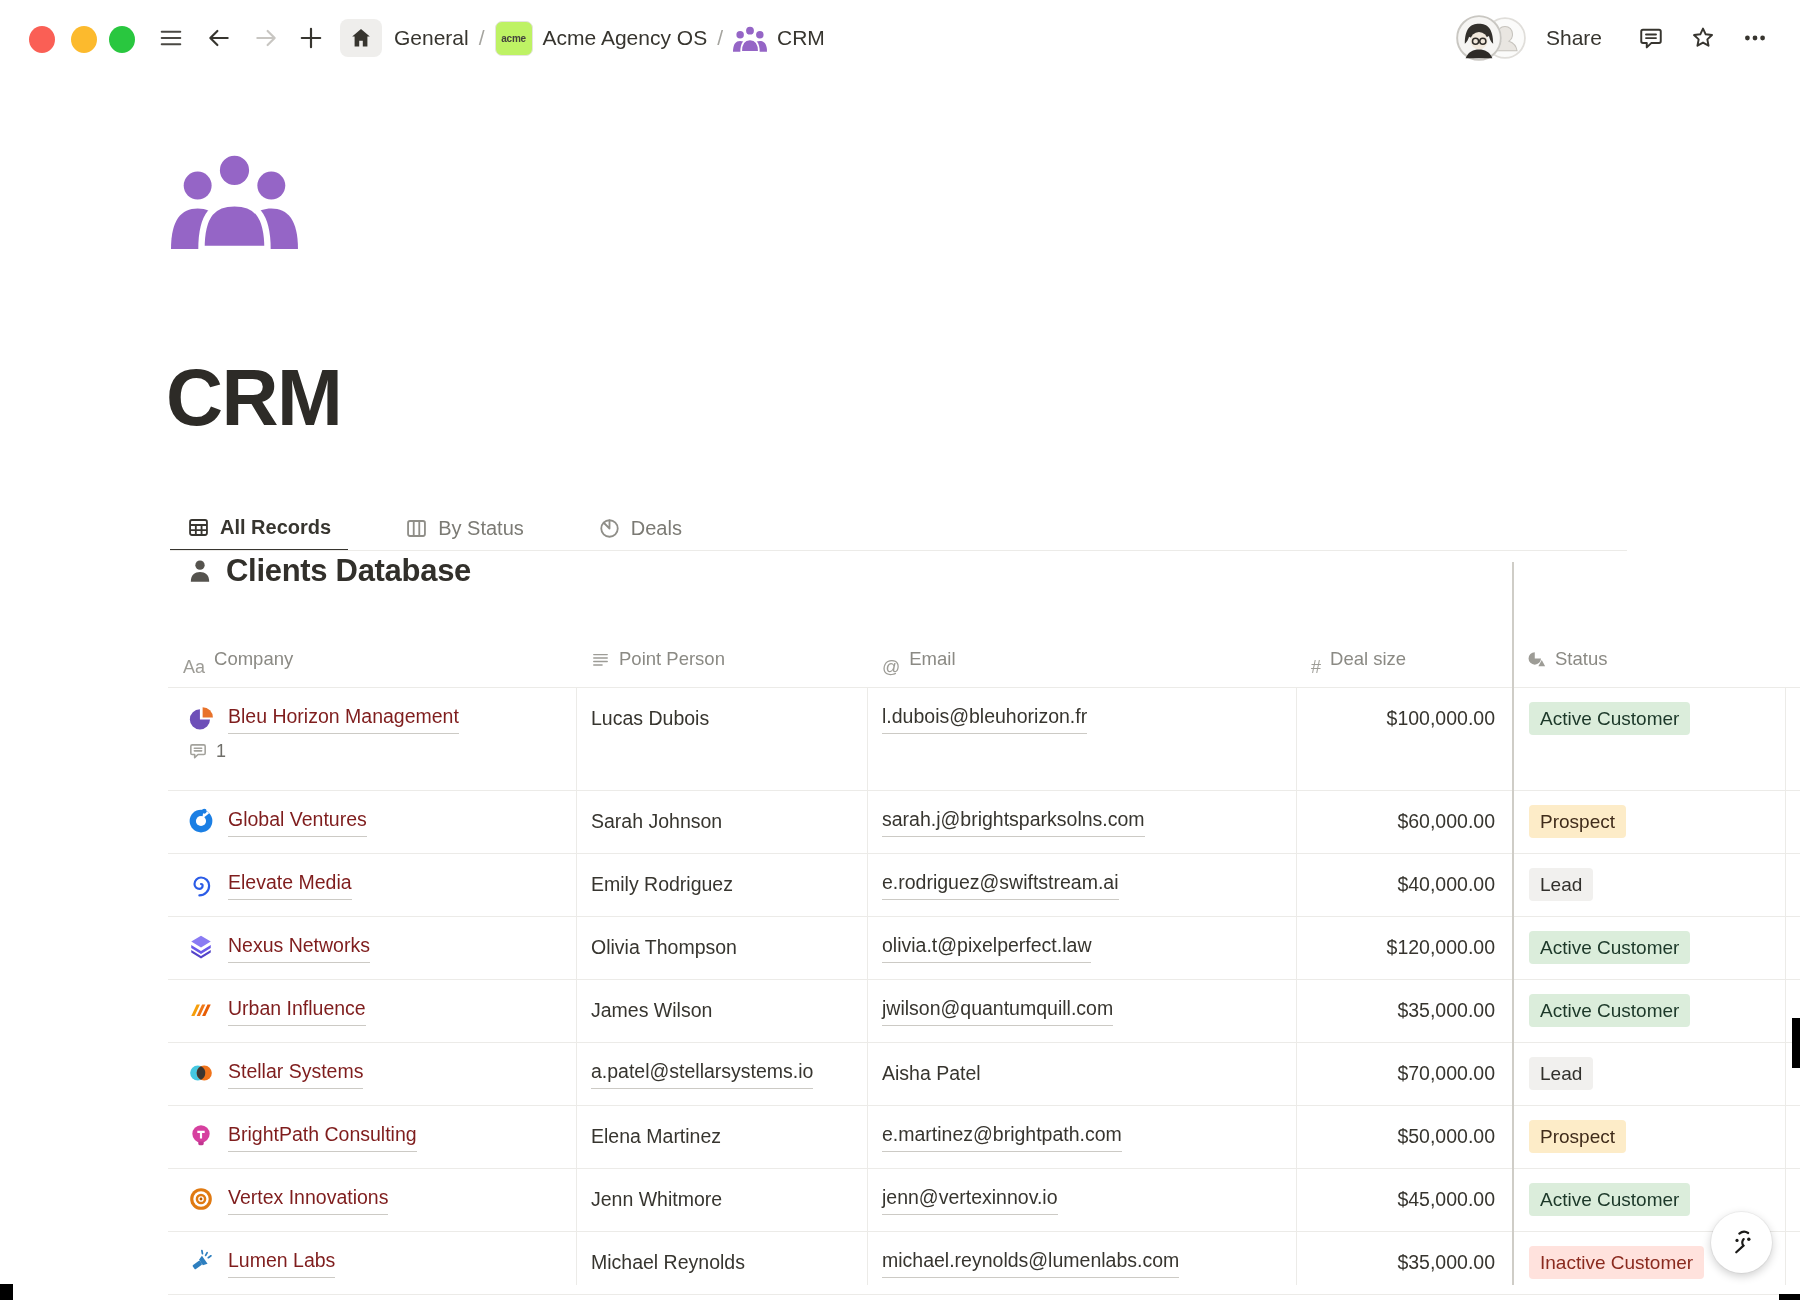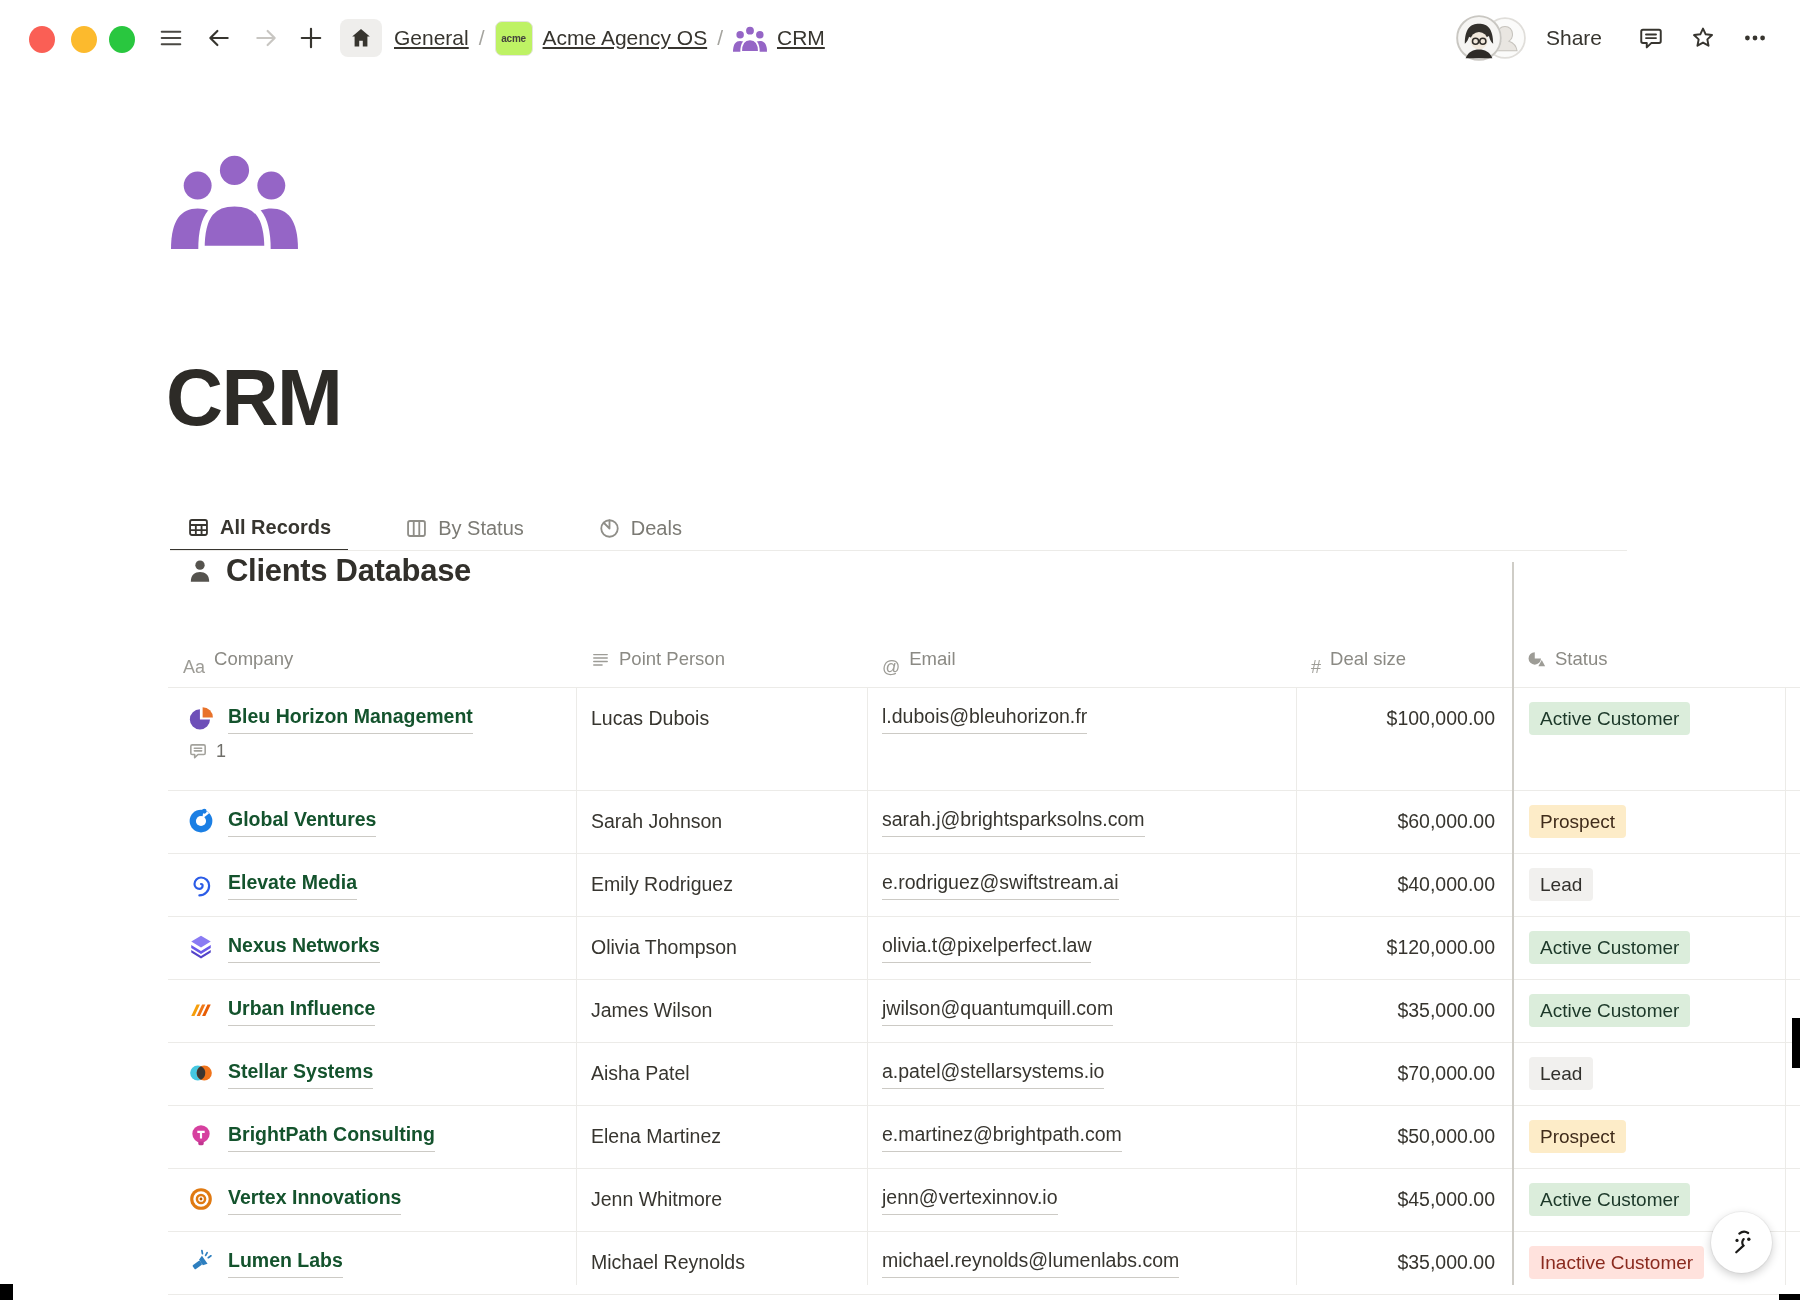--- a/index.html
+++ b/index.html
@@ -18,21 +18,21 @@
   #tl-min{left:71px;background:#FCBA2D;}
   #tl-max{left:109px;background:#29C73F;}
   .tbicon{display:flex;align-items:center;justify-content:center;flex:none;cursor:default;}
   .tbicon svg{width:26px;height:26px;}
   #hamburger{margin-left:158px;color:#4A4843;}
   #nav-back{margin-left:22px;color:#37352F;}
   #nav-forward{margin-left:21px;color:#C8C6C2;}
   #nav-plus{margin-left:19px;color:#37352F;}
   #home-btn{margin-left:16px;width:42px;height:38px;background:#EFEEEC;border-radius:8px;color:#37352F;}
   #home-btn svg{width:24px;height:24px;}
-  .crumb{font-size:21px;color:#37352F;white-space:nowrap;text-decoration:underline;}
+  .crumb{font-size:21px;color:#37352F;white-space:nowrap;}
   .crumb-sep{font-size:21px;color:#A5A49F;margin:0 10px;}
   #bc-general{margin-left:12px;}
   #acme-badge{width:36px;height:33px;background:#bef264;border:1px solid #E5E4E0;border-radius:7px;
     display:flex;align-items:center;justify-content:center;font-size:10px;font-weight:700;color:#44423D;margin-right:10px;letter-spacing:-.3px;}
   #bc-crm-icon{width:34px;height:27px;margin-right:10px;}
   #bc-crm-icon svg{width:34px;height:27px;}
   #topbar-right{margin-left:auto;display:flex;align-items:center;padding-right:32px;}
   #avatars{position:relative;width:72px;height:46px;margin-right:18px;}
   #avatar-back{position:absolute;left:28px;top:2px;width:42px;height:42px;}
   #avatar-front{position:absolute;left:0;top:0;width:46px;height:46px;filter:drop-shadow(0 0 0 #fff);}
@@ -68,21 +68,21 @@
   .th .picon svg{width:19px;height:19px;}
   .txticon{font-size:18px;color:#9D9C96;line-height:1;margin-top:15px;}
   .trow{height:62px;border-bottom:1px solid #ECEBE8;}
   .trow.tall{height:102px;}
   .cell{padding:13px 12px 0 15px;display:flex;align-items:flex-start;font-size:19.5px;line-height:34px;color:#37352F;overflow:hidden;white-space:nowrap;}
   .c-company{flex-direction:column;padding-left:20px;gap:5px;}
   .company-line{display:flex;align-items:center;gap:14px;}
   .logo{width:26px;height:26px;flex:none;}
   .logo svg{width:26px;height:26px;}
   .link{border-bottom:1px solid #CCCAC5;padding-bottom:1px;line-height:31px;}
-  .co{font-weight:700;color:#14532d;}
+  .co{font-weight:400;color:#7f1d1d;}
   .comment-line{display:flex;align-items:center;gap:8px;color:#6F6E69;font-size:18px;line-height:24px;}
   .cbub{color:#A3A29C;}
   .cbub svg{width:20px;height:20px;}
   .c-deal{justify-content:flex-end;padding-right:17px;}
   .c-status{padding-left:17px;}
   .badge{border-radius:4px;padding:1px 11px;font-size:19px;line-height:31px;margin-top:1px;white-space:nowrap;}
 
   
   .vline{position:absolute;width:1px;background:#ECEBE8;top:687px;height:598px;}
   #v1{left:576px;} #v2{left:867px;} #v3{left:1296px;} #v4{left:1785px;}
@@ -434,24 +434,24 @@
               <svg viewBox="0 0 24 24">
                 <circle cx="9" cy="12" r="7" fill="#45C8E0"></circle>
                 <circle cx="15" cy="12" r="7" fill="#F0731A"></circle>
                 <path d="M12 5.7A7 7 0 0 1 12 18.3 7 7 0 0 1 12 5.7Z" fill="#3B3530"></path>
               </svg>
             </span>
          <span class="link co">Stellar Systems</span>
        </div>
         </div>
      <div class="cell">
+          <span class="link">a.patel@stellarsystems.io</span>
+        </div>
+     <div class="cell">
           <span>Aisha Patel</span>
-        </div>
-     <div class="cell">
-          <span class="link">a.patel@stellarsystems.io</span>
         </div>
      <div class="cell c-deal">
           <span>$70,000.00</span>
         </div>
      <div class="cell c-status">
           <span class="badge" style="background:#F1F0EE;color:#32302C">Lead</span>
         </div>
      <div class="cell"></div>
       </div>
       <div class="tgrid trow">

